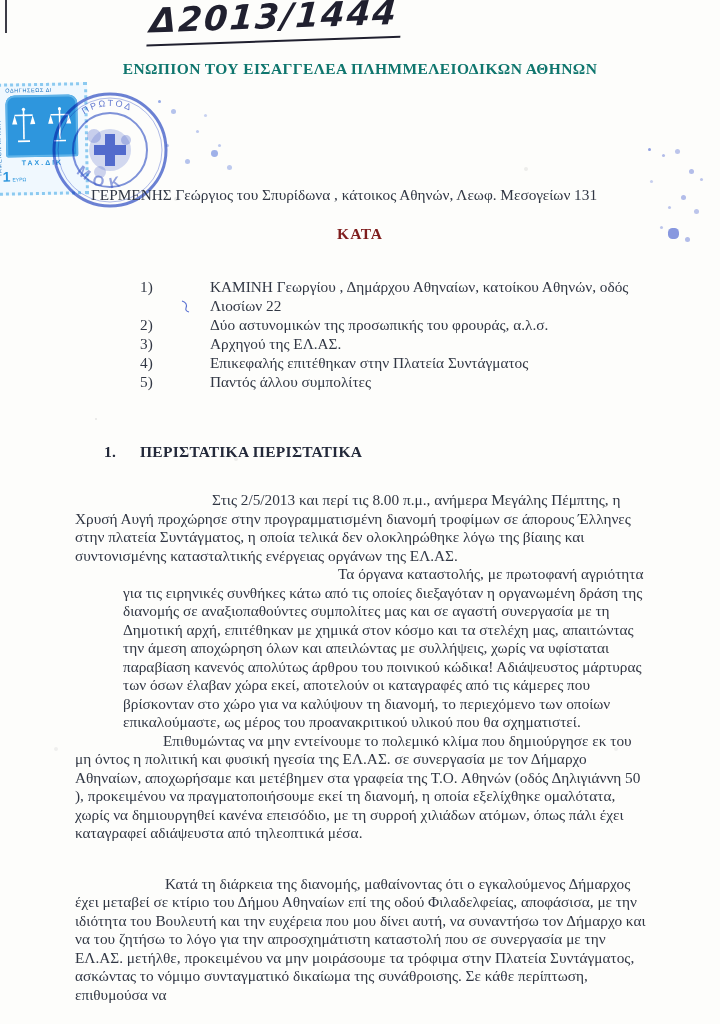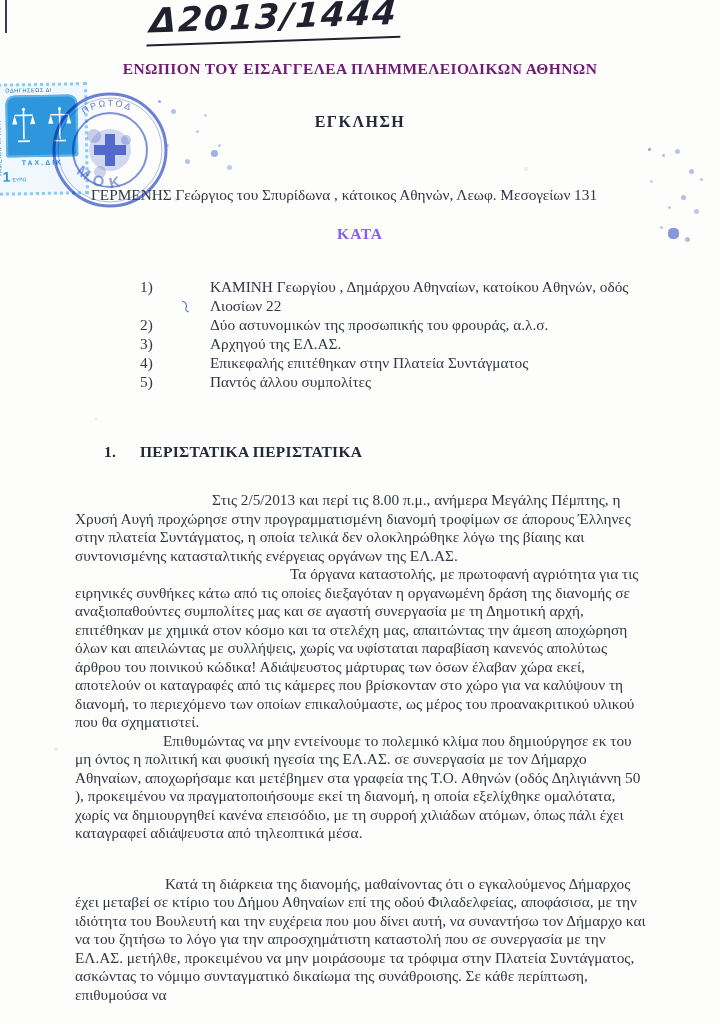--- a/index.html
+++ b/index.html
@@ -64,42 +64,42 @@
     background:rgba(40,70,200,.5);
     box-shadow:14px 6px 0 0 rgba(40,70,200,.35), 28px 2px 0 1px rgba(40,70,200,.3),
     42px 22px 0 1px rgba(40,70,200,.35), 52px 30px 0 0 rgba(40,70,200,.3),
     34px 48px 0 1px rgba(40,70,200,.35), 20px 58px 0 0 rgba(40,70,200,.3),
     47px 62px 0 1px rgba(40,70,200,.3), 12px 78px 0 0 rgba(40,70,200,.3),
     24px 84px 0 4px rgba(40,70,200,.55), 38px 90px 0 1px rgba(40,70,200,.35),
     2px 32px 0 0 rgba(40,70,200,.25);}
 
   
   .court-header{position:absolute;top:60px;left:0;width:100%;text-align:center;
-    font-size:15.5px;font-weight:bold;letter-spacing:.4px;color:#701a75;margin:0;}
+    font-size:15.5px;font-weight:bold;letter-spacing:.4px;color:#0f766e;margin:0;}
   .doc-title{position:absolute;top:113px;left:0;width:100%;text-align:center;
     font-size:16px;font-weight:bold;letter-spacing:1.5px;color:#23293a;margin:0;}
   .complainant{position:absolute;top:170px;left:75px;width:570px;font-size:15.3px;margin:16px;}
   .against{position:absolute;top:225px;left:0;width:100%;text-align:center;
-    font-size:15.5px;font-weight:bold;letter-spacing:1px;color:#8b5cf6;margin:0;}
+    font-size:15.5px;font-weight:bold;letter-spacing:1px;color:#7f1d1d;margin:0;}
 
   .defendants{position:absolute;top:277px;left:140px;width:505px;font-size:15.3px;line-height:19px;}
   .defendants .li{display:flex;}
   .defendants .num{width:27px;flex:0 0 27px;}
   .defendants .txt{width:478px;margin-left:43px;}
   .pen-mark{position:absolute;left:180px;top:299px;}
 
   .section-heading{position:absolute;top:443px;left:104px;font-size:15.5px;font-weight:bold;
     letter-spacing:.3px;color:#23293a;display:flex;}
   .section-heading .num{width:36px;}
 
   .bodytext{position:absolute;top:491px;left:75px;width:574px;font-size:15.3px;
     line-height:18.5px;color:#313744;}
   .bodytext p{margin:0;}
   .bodytext p.p1{text-indent:137px;}
-  .bodytext p.p2{text-indent:215px;}
+  .bodytext p.p2{text-indent:215px;margin-left:48px;}
   .bodytext p.p3{text-indent:88px;}
   .bodytext p.p4{text-indent:90px;margin-top:32px;}
 </style>
 </head>
 <body>
 
 <div class="page">
 
   <div class="speckles"></div>
   <div class="corner-line"></div>
@@ -159,21 +159,20 @@
         <textPath href="#arcBot" startOffset="12%">ΜΟΚ</textPath>
       </text>
     </svg>
   </div>
 
   <div class="splat-left"></div>
   <div class="splat-right"></div>
 
   <h1 class="court-header">ΕΝΩΠΙΟΝ ΤΟΥ ΕΙΣΑΓΓΕΛΕΑ ΠΛΗΜΜΕΛΕΙΟΔΙΚΩΝ ΑΘΗΝΩΝ</h1>
 
-  <h2 class="doc-title">ΕΓΚΛΗΣΗ</h2>
 
   <p class="complainant">ΓΕΡΜΕΝΗΣ Γεώργιος του Σπυρίδωνα , κάτοικος Αθηνών, Λεωφ. Μεσογείων  131</p>
 
   <h3 class="against">ΚΑΤΑ</h3>
 
   <div class="defendants">
     <div class="li">
       <span class="num">1)</span>
       <span class="txt">ΚΑΜΙΝΗ Γεωργίου , Δημάρχου Αθηναίων, κατοίκου Αθηνών, οδός Λιοσίων 22</span>
     </div>

